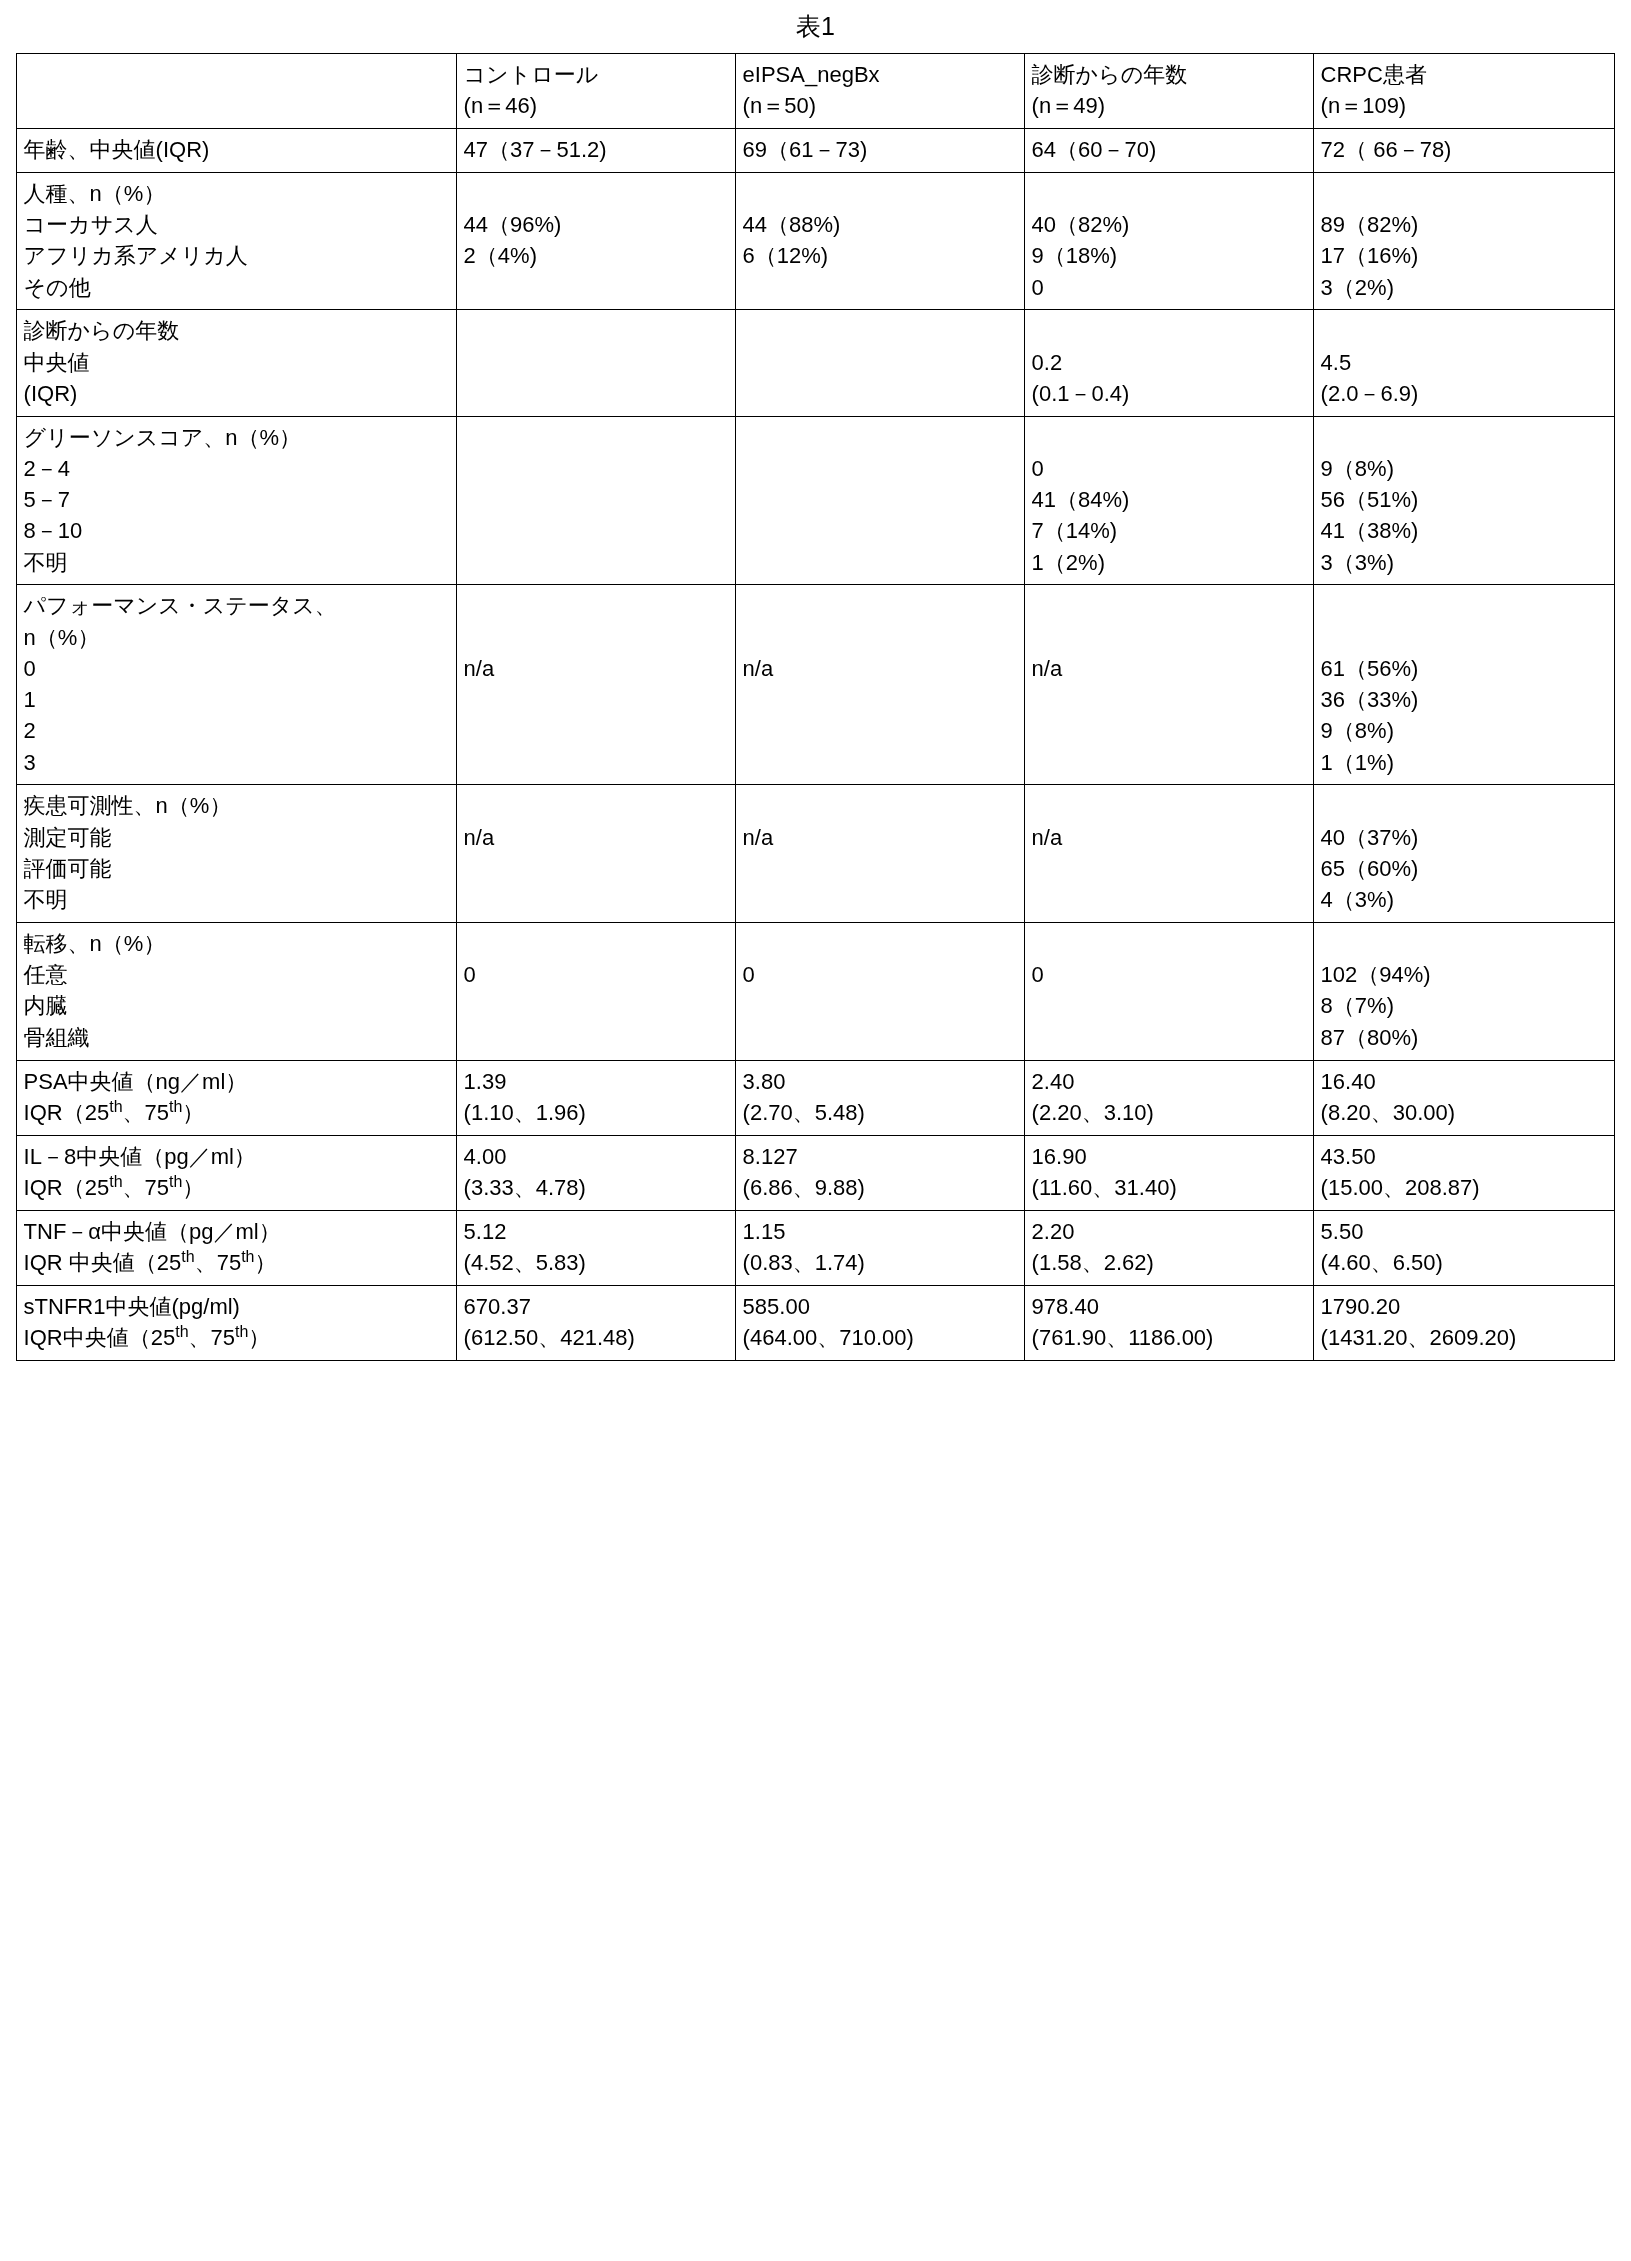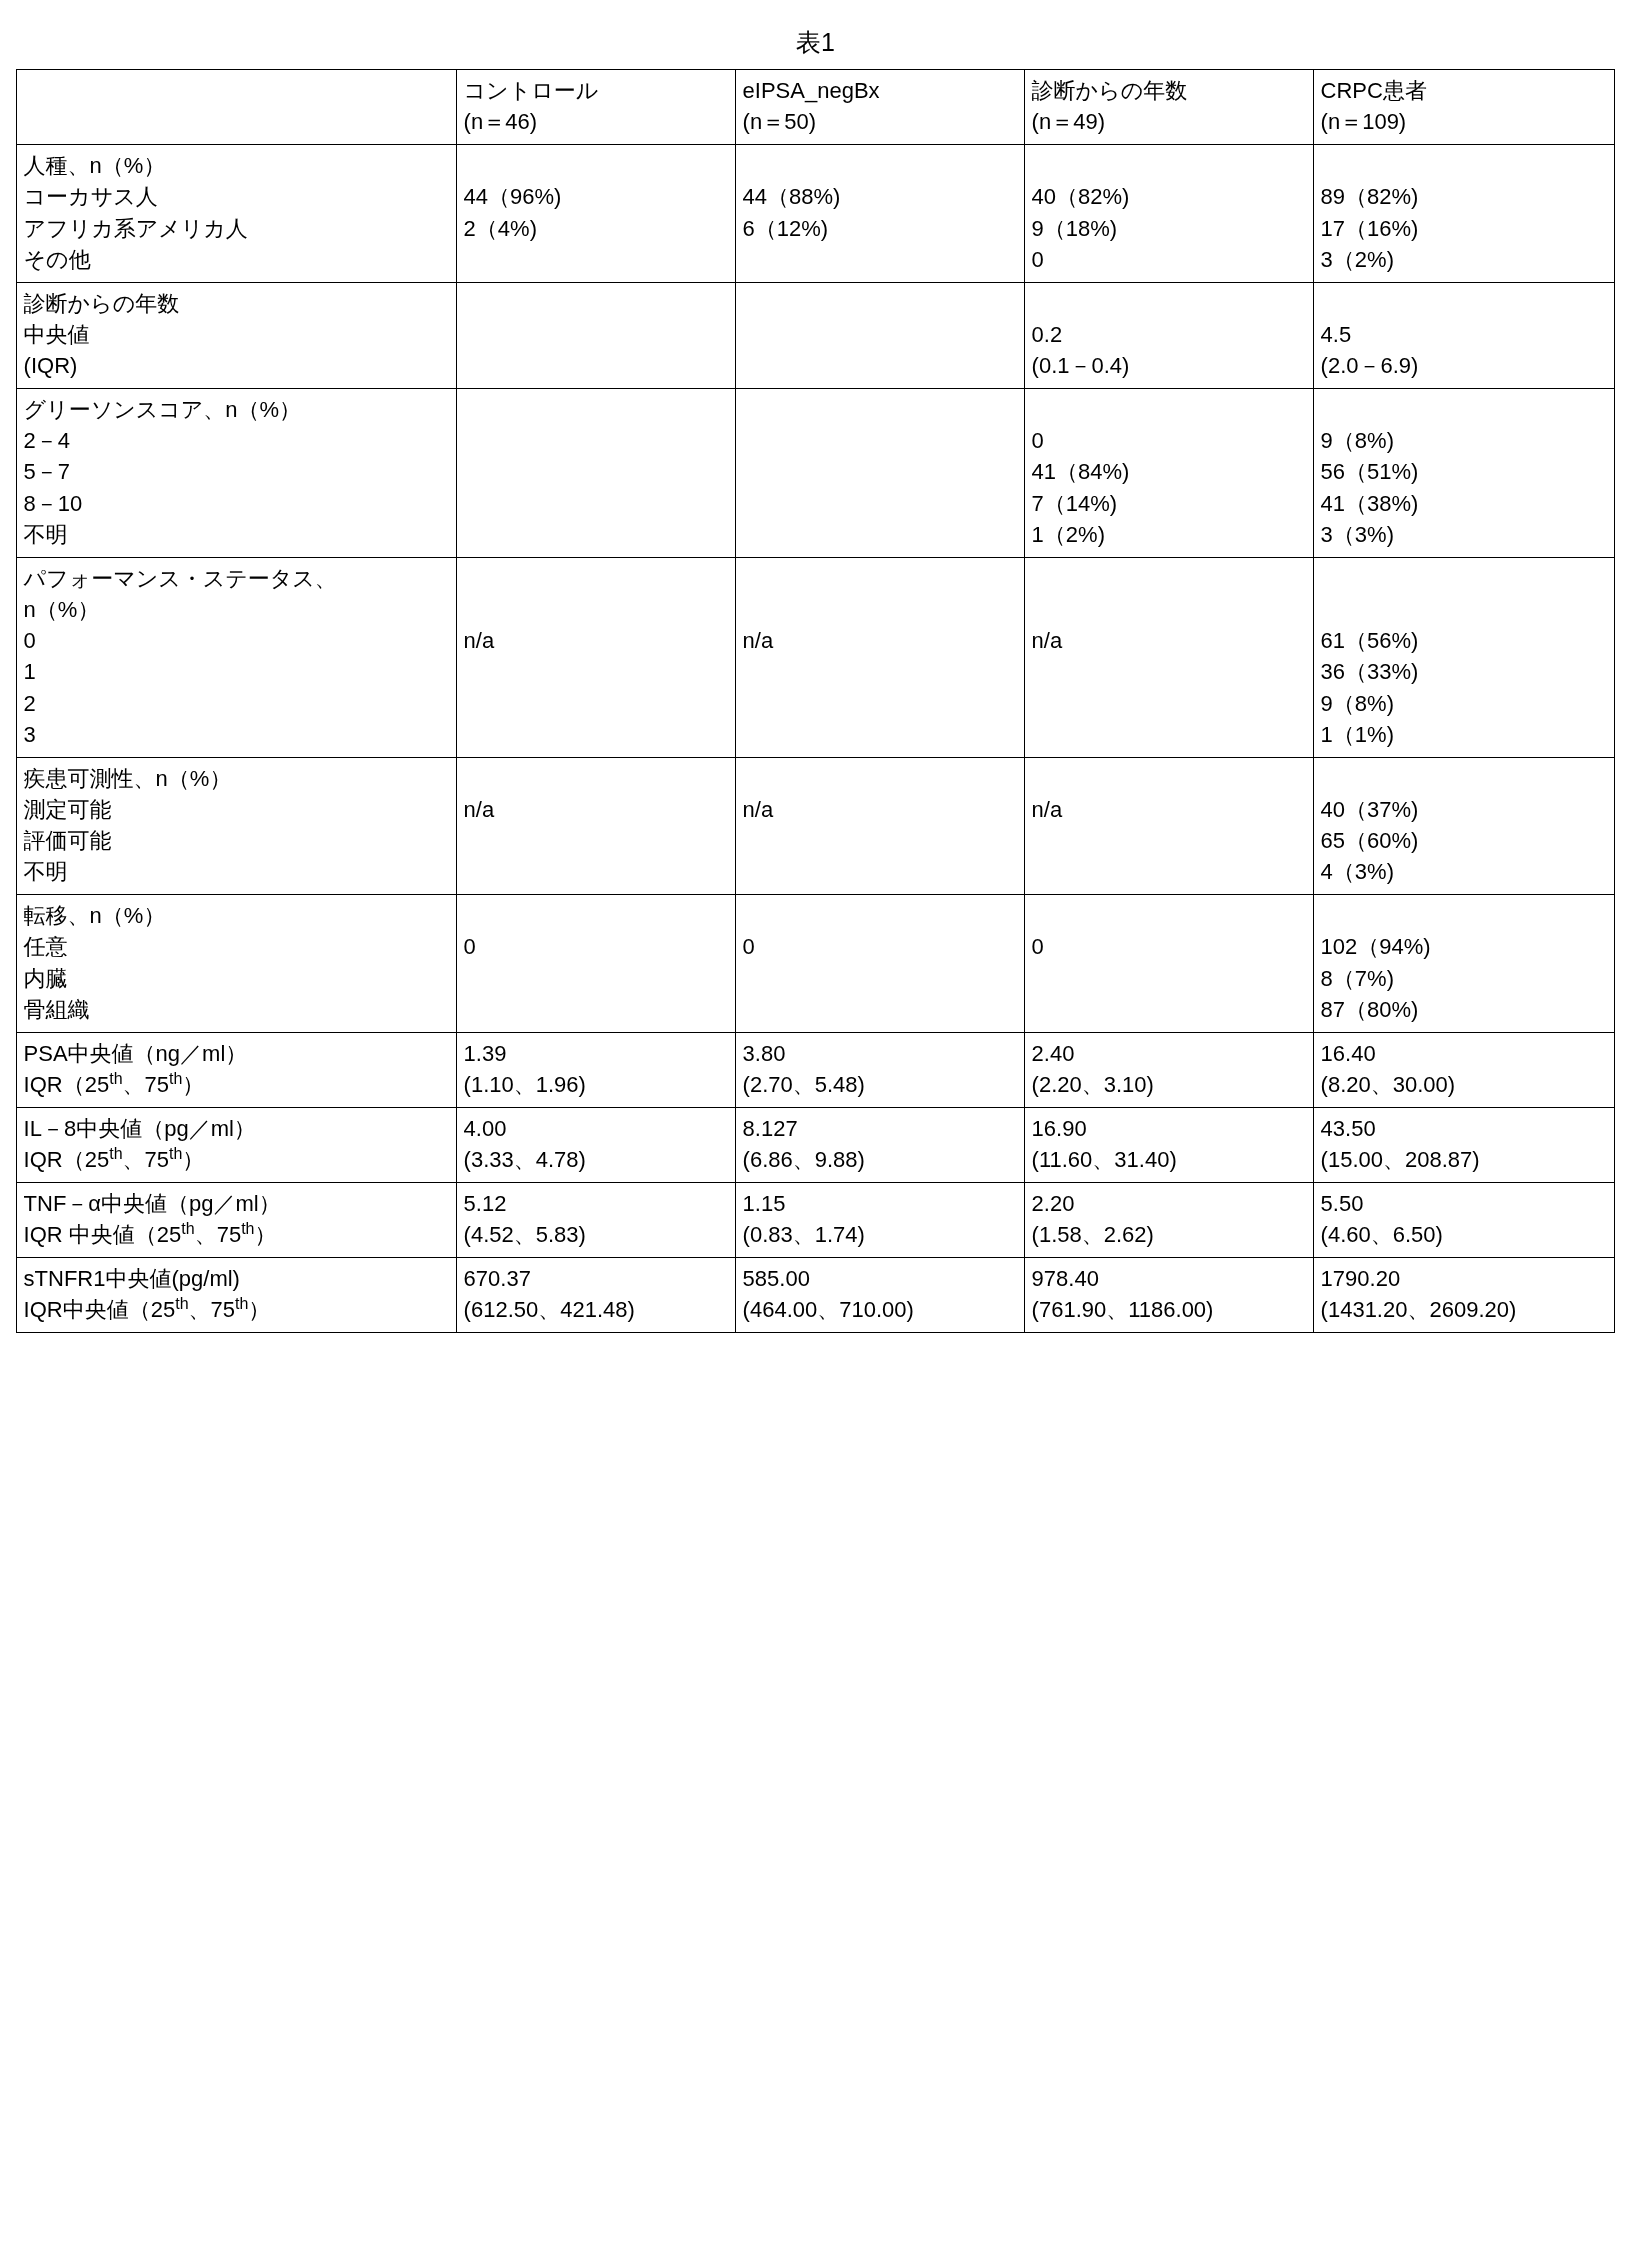--- a/index.html
+++ b/index.html
@@ -8,21 +8,21 @@
     background: #ffffff;
   }
   body {
     width: 1631px;
     font-family: "Liberation Sans", sans-serif;
     color: #000000;
   }
   .page {
     width: 1631px;
     box-sizing: border-box;
-    padding: 27px 15px 0 15px;
+    padding: 11px 15px 0 15px;
   }
   .title {
     text-align: center;
     font-size: 25px;
     line-height: 1.2;
     margin: 0 0 11.5px 0;
     letter-spacing: 0.4px;
   }
   table.main {
     border-collapse: collapse;
@@ -87,20 +87,37 @@
             <div class="cellline">診断からの年数</div>
             <div class="cellline">(n＝49)</div>
           </td>
           <td>
             <div class="cellline">CRPC患者</div>
             <div class="cellline">(n＝109)</div>
           </td>
         </tr>
         <tr>
           <td>
+            <div class="cellline">年齢、中央値(IQR)</div>
+          </td>
+          <td>
+            <div class="cellline">47（37－51.2)</div>
+          </td>
+          <td>
+            <div class="cellline">69（61－73)</div>
+          </td>
+          <td>
+            <div class="cellline">64（60－70)</div>
+          </td>
+          <td>
+            <div class="cellline">72（ 66－78)</div>
+          </td>
+        </tr>
+        <tr>
+          <td>
             <div class="cellline">人種、n（%）</div>
             <div class="cellline">コーカサス人</div>
             <div class="cellline">アフリカ系アメリカ人</div>
             <div class="cellline">その他</div>
           </td>
           <td>
             <div class="cellline blank">&nbsp;</div>
             <div class="cellline">44（96%)</div>
             <div class="cellline">2（4%)</div>
             <div class="cellline blank">&nbsp;</div>

